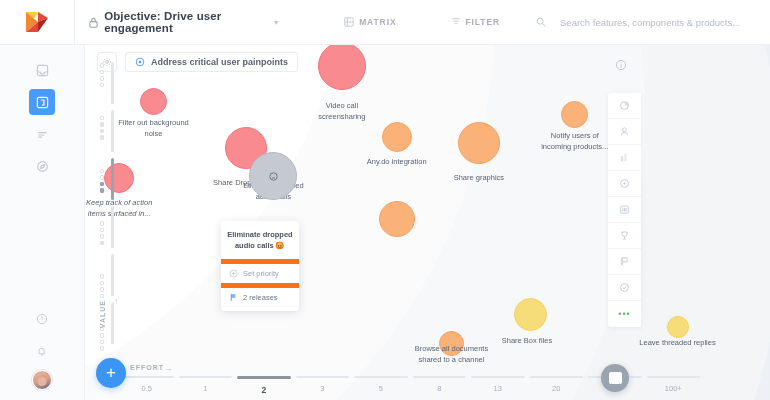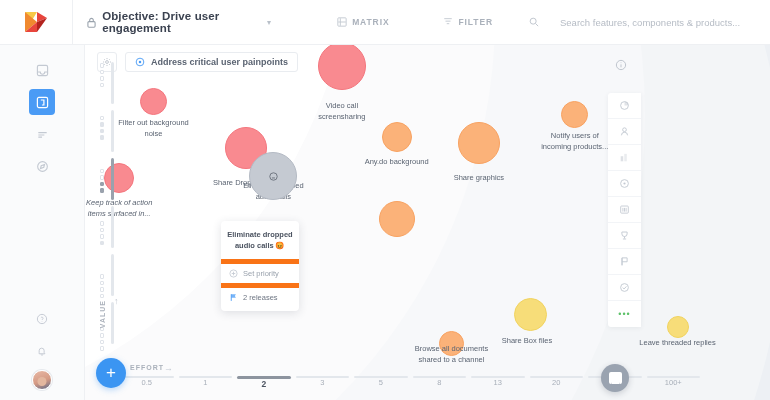--- a/index.html
+++ b/index.html
@@ -21,21 +21,21 @@
   .logo { width: 22px; height: 20px; position: relative; }
   .topbar-divider { width: 1px; height: 45px; background: #eef0f3; }
   .title-block { display: flex; align-items: center; padding-left: 14px; gap: 6px; }
   .lock-icon { color: #9aa3ad; display: flex; align-items: center; }
   .obj-title { font-size: 11.5px; font-weight: bold; color: #3b4250; letter-spacing: .1px; }
   .caret-down { color: #b9c0c9; font-size: 8px; margin-left: 2px; }
   .nav-items { display: flex; align-items: center; gap: 22px; margin-left: 34px; }
   .nav-item { display: flex; align-items: center; gap: 5px; cursor: pointer; padding-left: 32px; }
   .nav-item span.lbl { font-size: 8.5px; letter-spacing: .9px; color: #aab1bb; font-weight: bold; }
   .nav-ico { color: #c2c8d0; display: flex; align-items: center; }
-  .search-box { display: flex; align-items: center; gap: 21px; margin-left: 36px; }
+  .search-box { display: flex; align-items: center; gap: 14px; margin-left: 36px; }
   .search-box input {
     border: none; outline: none; font-size: 9.5px; color: #aab1bb;
     font-family: "Liberation Sans", sans-serif; width: 210px; background: transparent;
   }
   .search-box input::placeholder { color: #b6bcc5; }
 
   
   .left-rail {
     position: absolute; left: 0; top: 45px; width: 85px; height: 355px;
     background: #fafbfc; border-right: 1px solid #eef0f3;
@@ -169,21 +169,21 @@
   }
   .x-label {
     position: absolute; left: 10px; top: -2px; font-size: 7px; letter-spacing: 1px;
     color: #aab1bb; font-weight: bold;
   }
   .x-arrow { position: absolute; left: 44px; top: -3px; color: #c3c9d2; font-size: 9px; }
   .x-ticks { position: absolute; left: 0; top: 10px; width: 580px; display: flex; gap: 5px; }
   .x-tick { flex: 1; display: flex; flex-direction: column; align-items: center; cursor: pointer; }
   .x-tick .bar { width: 100%; height: 2px; border-radius: 2px; background: #e3e7ec; }
   .x-tick.active .bar { background: #8d949f; height: 2.5px; }
-  .x-tick .num { font-size: 7.5px; color: #a8afb9; }
+  .x-tick .num { font-size: 7.5px; color: #a8afb9; margin-top: 6px; }
   .x-tick.active .num { color: #4b5360; font-weight: bold; font-size: 8.5px; }
 
   
   .right-info {
     position: absolute; right: 10px; top: 55px; width: 20px; height: 20px;
     display: flex; align-items: center; justify-content: center;
     color: #bcc2cb; z-index: 30; cursor: pointer;
   }
   .right-panel {
     position: absolute; right: 0; top: 93px; width: 33px; z-index: 30;
@@ -350,21 +350,21 @@
 screensharing</div>
         <div class="bubble selected" style="left: 164.375px; top: 107.35px; width: 48px; height: 48px; background: rgb(197, 202, 210); border: 1px solid rgb(180, 186, 196);">
           <svg width="11" height="11" viewBox="0 0 13 13" fill="none" stroke="#6a717c" stroke-width="1.1">
             <circle cx="6.5" cy="6.5" r="4.4"></circle>
             <path d="M4.6 8.2h3.6"></path>
           </svg>
         </div>
         <div class="bubble-label" style="left: 118.375px; top: 135.35px; width: 140px;">Eliminate dropped
 audio calls</div>
         <div class="bubble" style="left: 296.675px; top: 77.3px; width: 30px; height: 30px; background: rgb(251, 178, 121); border: 1px solid rgb(248, 162, 97);"></div>
-        <div class="bubble-label" style="left: 241.675px; top: 111.3px; width: 140px;">Any.do background</div>
+        <div class="bubble-label" style="left: 241.675px; top: 111.3px; width: 140px;">Any.do integration</div>
         <div class="bubble" style="left: 372.875px; top: 76.625px; width: 42px; height: 42px; background: rgb(251, 178, 121); border: 1px solid rgb(248, 162, 97);"></div>
         <div class="bubble-label" style="left: 323.875px; top: 126.625px; width: 140px;">Share graphics</div>
         <div class="bubble" style="left: 476.275px; top: 55.725px; width: 27px; height: 27px; background: rgb(251, 178, 121); border: 1px solid rgb(248, 162, 97);"></div>
         <div class="bubble-label" style="left: 419.775px; top: 84.725px; width: 140px;">Notify users of
 incoming products...</div>
         <div class="bubble" style="left: 293.675px; top: 155.95px; width: 36px; height: 36px; background: rgb(251, 178, 121); border: 1px solid rgb(248, 162, 97);"></div>
         <div class="bubble" style="left: 353.975px; top: 285.7px; width: 25px; height: 25px; background: rgb(251, 178, 121); border: 1px solid rgb(248, 162, 97);"></div>
         <div class="bubble-label" style="left: 296.475px; top: 298px; width: 140px;">Browse all documents
 shared to a channel</div>
         <div class="bubble" style="left: 428.75px; top: 253.3px; width: 33px; height: 33px; background: rgb(247, 221, 121); border: 1px solid rgb(241, 211, 95);"></div>

